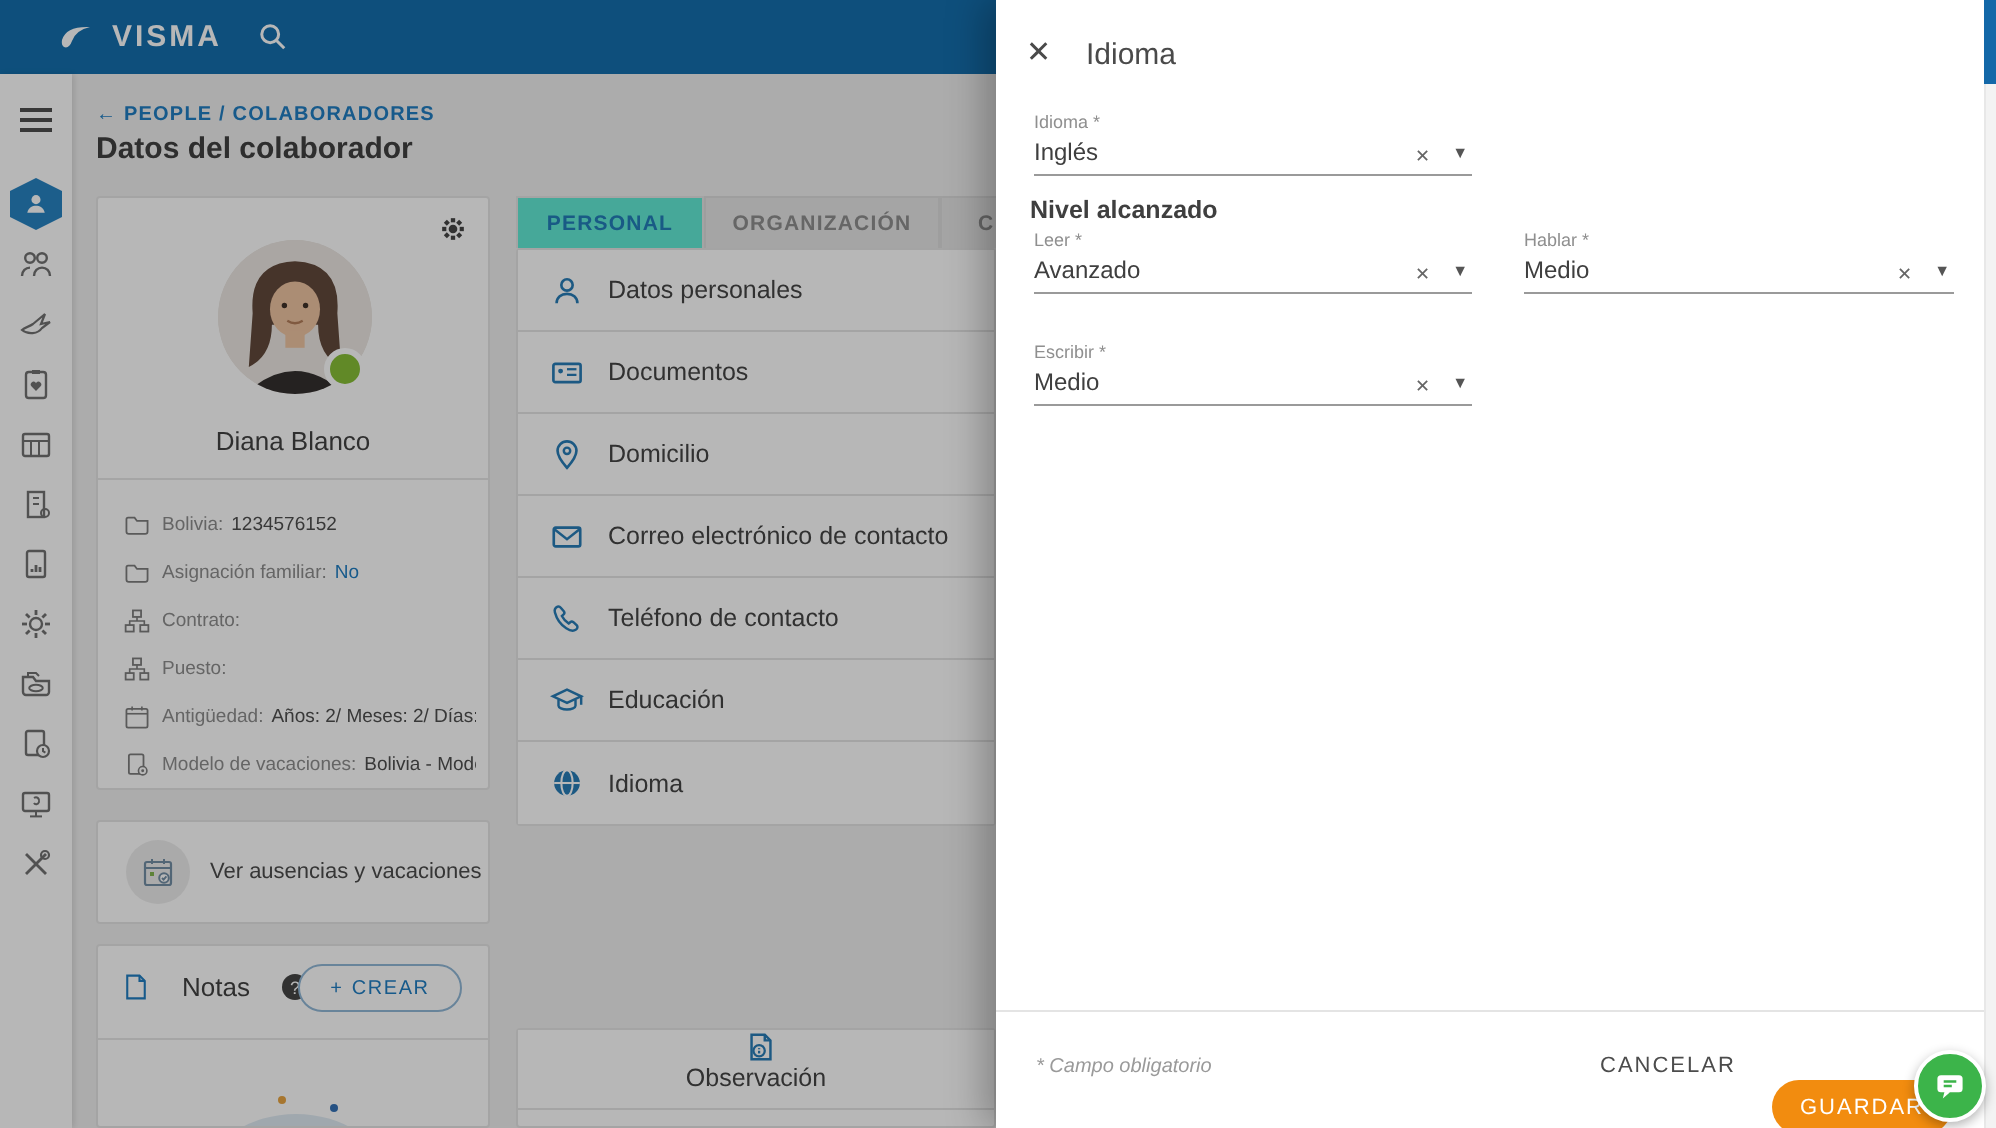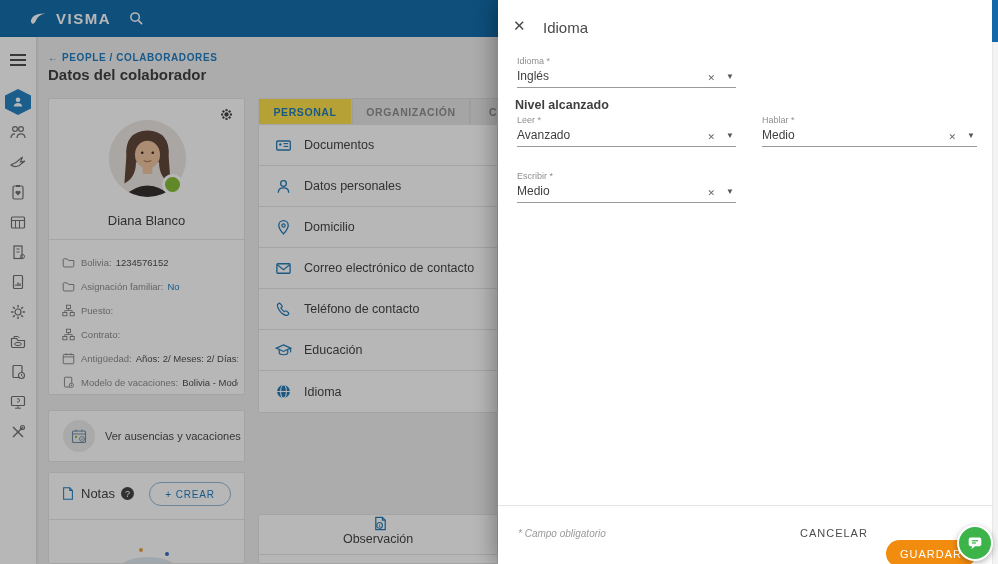--- a/index.html
+++ b/index.html
@@ -36,32 +36,32 @@
   .drow { display:flex; align-items:center; height:24px; font-size:9.5px; white-space:nowrap; overflow:hidden; }
   .drow svg { flex:0 0 13px; margin-right:6px; }
   .dlabel { color:#8a8a8a; margin-right:4px; }
   .dvalue { color:#4a4a4a; }
   .dvalue.link { color:#1a7ac0; }
   
   .abs-card { left:48px; top:410px; width:197px; height:52px; display:flex; align-items:center; cursor:pointer; }
   .abs-icon { width:32px; height:32px; border-radius:50%; background:#ededed; margin:0 10px 0 14px; display:flex; align-items:center; justify-content:center; }
   .abs-label { font-size:11px; color:#474747; }
   .notes-card { left:48px; top:472px; width:197px; height:92px; overflow:hidden; }
-  .notes-head { position:absolute; left:12px; top:13px; display:flex; align-items:center; gap:6px; }
+  .notes-head { position:absolute; left:12px; top:13px; display:flex; align-items:center; gap:16px; }
   .notes-title { font-size:13px; color:#3d3d3d; }
   .help-badge { width:13px; height:13px; border-radius:50%; background:#3f3f3f; color:#fff; font-size:9px; display:flex; align-items:center; justify-content:center; cursor:pointer; }
   .crear-btn { position:absolute; right:13px; top:9px; width:82px; height:24px; border:1px solid #8fb6d6; border-radius:13px; color:#1a7ac0; font-size:10px; letter-spacing:.8px; display:flex; align-items:center; justify-content:center; gap:4px; cursor:pointer; background:#fff; }
   .notes-div { position:absolute; left:0; top:46px; width:100%; height:1px; background:#e6e6e6; }
   .dot-o { position:absolute; left:90px; top:75px; width:4px; height:4px; border-radius:50%; background:#e8a33d; }
   .dot-b { position:absolute; left:116px; top:79px; width:4px; height:4px; border-radius:50%; background:#2f6eb5; }
   .illus-circle { position:absolute; left:56px; top:84px; width:86px; height:60px; border-radius:50%; background:#dfeaf3; }
   
   .tabs { position:absolute; left:258px; top:98px; height:26px; z-index:1; display:flex; }
   .tab { height:26px; display:flex; align-items:center; justify-content:center; font-size:10.5px; font-weight:bold; letter-spacing:.6px; cursor:pointer; }
-  .tab.active { width:94px; background:#fde047; color:#1d7ab8; border:1px solid #e4e4e4; border-bottom:none; }
+  .tab.active { width:94px; background:#5eead4; color:#1d7ab8; border:1px solid #e4e4e4; border-bottom:none; }
   .tab.idle { width:118px; background:#e6e6e6; color:#8b8b8b; border:1px solid #dcdcdc; border-bottom:none; }
   .tab.cut { width:118px; background:#e6e6e6; color:#8b8b8b; border:1px solid #dcdcdc; border-bottom:none; justify-content:flex-start; padding-left:18px; }
   .menu-card { left:258px; top:124px; width:240px; }
   .mitem { height:41px; display:flex; align-items:center; border-bottom:1px solid #e4e4e4; cursor:pointer; background:#fff; }
   .mitem:last-child { border-bottom:none; }
   .mitem svg { flex:0 0 17px; margin:0 12px 0 16px; }
   .mlabel { font-size:12.5px; color:#3f3f3f; }
   .obs-card { left:258px; top:514px; width:240px; height:50px; }
   
   .overlay { position:absolute; inset:0; background:rgba(15,15,15,.30); z-index:40; }
@@ -258,31 +258,31 @@
         <span class="dlabel">Asignación familiar:</span>
         <span class="dvalue link">No</span>
       </div>
       <div class="drow">
         <svg width="13" height="13" viewBox="0 0 16 16">
             <rect x="5.5" y="1.5" width="5" height="4" fill="none" stroke="#7a7a7a" stroke-width="1.1"></rect>
             <rect x="1" y="10.5" width="5" height="4" fill="none" stroke="#7a7a7a" stroke-width="1.1"></rect>
             <rect x="10" y="10.5" width="5" height="4" fill="none" stroke="#7a7a7a" stroke-width="1.1"></rect>
             <path d="M8 5.5v2.5M3.5 10.5V8h9v2.5" fill="none" stroke="#7a7a7a"></path>
           </svg>
-        <span class="dlabel">Puesto:</span>
+        <span class="dlabel">Contrato:</span>
         <span class="dvalue"></span>
       </div>
       <div class="drow">
         <svg width="13" height="13" viewBox="0 0 16 16">
             <rect x="5.5" y="1.5" width="5" height="4" fill="none" stroke="#7a7a7a" stroke-width="1.1"></rect>
             <rect x="1" y="10.5" width="5" height="4" fill="none" stroke="#7a7a7a" stroke-width="1.1"></rect>
             <rect x="10" y="10.5" width="5" height="4" fill="none" stroke="#7a7a7a" stroke-width="1.1"></rect>
             <path d="M8 5.5v2.5M3.5 10.5V8h9v2.5" fill="none" stroke="#7a7a7a"></path>
           </svg>
-        <span class="dlabel">Contrato:</span>
+        <span class="dlabel">Puesto:</span>
         <span class="dvalue"></span>
       </div>
       <div class="drow">
         <svg width="13" height="13" viewBox="0 0 16 16">
             <rect x="1.5" y="3" width="13" height="11.5" rx="1" fill="none" stroke="#7a7a7a" stroke-width="1.1"></rect>
             <line x1="1.5" y1="6" x2="14.5" y2="6" stroke="#7a7a7a"></line>
             <line x1="5" y1="1.5" x2="5" y2="4" stroke="#7a7a7a"></line>
             <line x1="11" y1="1.5" x2="11" y2="4" stroke="#7a7a7a"></line>
           </svg>
         <span class="dlabel">Antigüedad:</span>
@@ -336,33 +336,33 @@
 
   <div class="tabs">
     <div class="tab active">PERSONAL</div>
     <div class="tab idle">ORGANIZACIÓN</div>
     <div class="tab cut">C</div>
   </div>
 
   <div class="card menu-card">
     <div class="mitem">
       <svg viewBox="0 0 18 18" width="17" height="17">
+          <circle cx="9" cy="5.8" r="3" fill="none" stroke="#2179b5" stroke-width="1.4"></circle>
+          <path d="M3.5 15.5c0-3.2 2.5-5 5.5-5s5.5 1.8 5.5 5" fill="none" stroke="#2179b5" stroke-width="1.4"></path>
+        </svg>
+      <span class="mlabel">Datos personales</span>
+    </div>
+    <div class="mitem">
+      <svg viewBox="0 0 18 18" width="17" height="17">
           <rect x="1.8" y="4.2" width="14.4" height="9.6" rx="1" fill="none" stroke="#2179b5" stroke-width="1.4"></rect>
           <circle cx="5.6" cy="8" r="1.3" fill="#2179b5"></circle>
           <line x1="9" y1="7" x2="14" y2="7" stroke="#2179b5" stroke-width="1.2"></line>
           <line x1="9" y1="10" x2="14" y2="10" stroke="#2179b5" stroke-width="1.2"></line>
         </svg>
       <span class="mlabel">Documentos</span>
-    </div>
-    <div class="mitem">
-      <svg viewBox="0 0 18 18" width="17" height="17">
-          <circle cx="9" cy="5.8" r="3" fill="none" stroke="#2179b5" stroke-width="1.4"></circle>
-          <path d="M3.5 15.5c0-3.2 2.5-5 5.5-5s5.5 1.8 5.5 5" fill="none" stroke="#2179b5" stroke-width="1.4"></path>
-        </svg>
-      <span class="mlabel">Datos personales</span>
     </div>
     <div class="mitem">
       <svg viewBox="0 0 18 18" width="17" height="17">
           <path d="M9 1.8a5 5 0 015 5c0 3.4-5 9-5 9s-5-5.6-5-9a5 5 0 015-5z" fill="none" stroke="#2179b5" stroke-width="1.4"></path>
           <circle cx="9" cy="6.8" r="1.7" fill="none" stroke="#2179b5" stroke-width="1.3"></circle>
         </svg>
       <span class="mlabel">Domicilio</span>
     </div>
     <div class="mitem">
       <svg viewBox="0 0 18 18" width="17" height="17">

